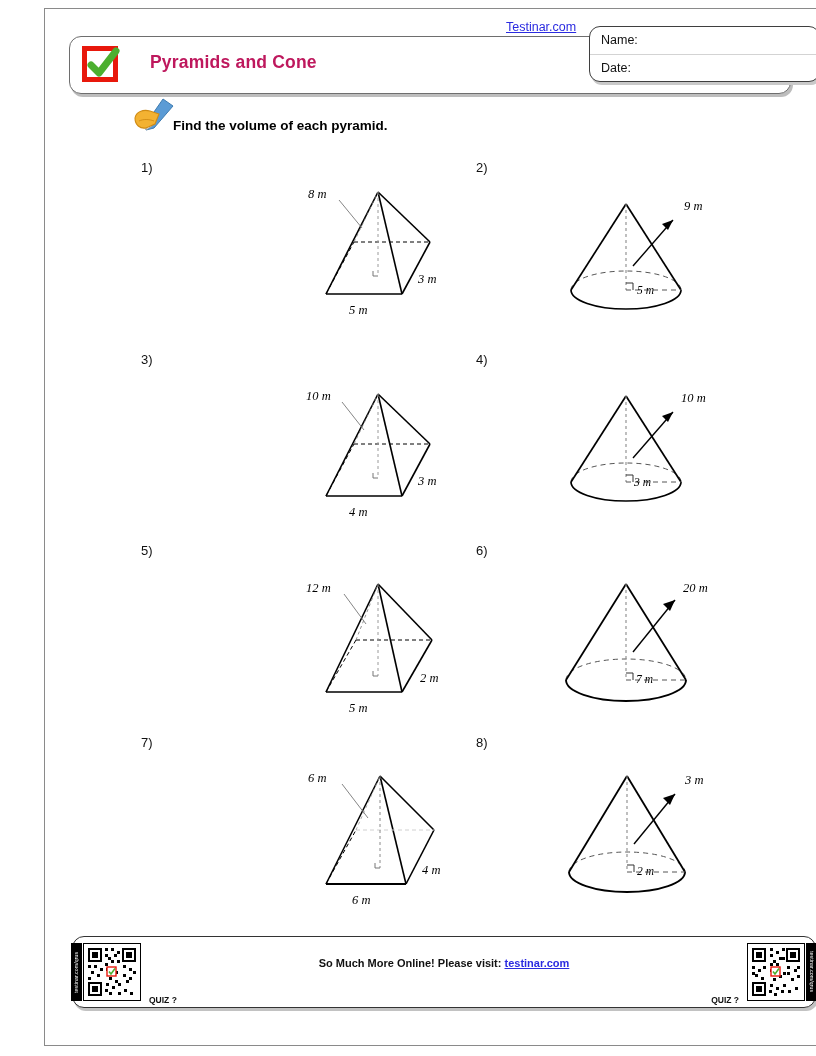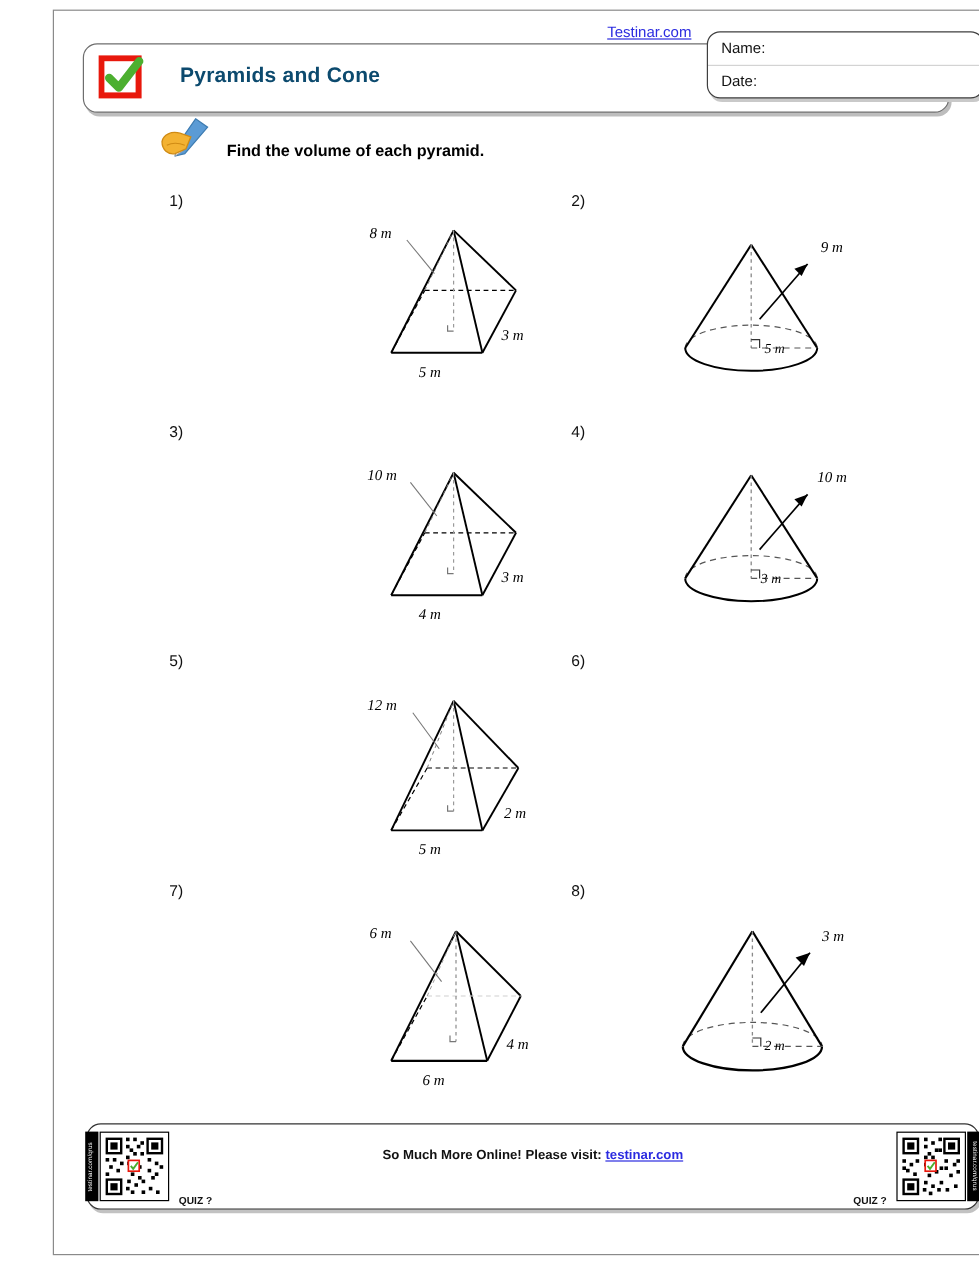--- a/index.html
+++ b/index.html
@@ -56,21 +56,21 @@
   .check-icon {
     position: absolute;
     left: 12px; top: 9px;
     width: 40px; height: 38px;
   }
   .header-title {
     position: absolute;
     left: 80px; top: 15px;
     font-size: 17.5px;
     font-weight: bold;
-    color: #0c4a6e;
+    color: #be185d;
     letter-spacing: .2px;
     white-space: nowrap;
   }
 
   
   .namedate-box {
     position: absolute;
     left: 553px; top: 26px;
     width: 231px; height: 56px;
     border: 1.6px solid #3f3f3f;
@@ -98,21 +98,21 @@
     left: 97px; top: 98px;
     height: 34px;
   }
   .hand-icon {
     position: absolute;
     left: 0; top: 0;
     width: 46px; height: 34px;
   }
   .instruction-text {
     position: absolute;
-    left: 56px; top: 20px;
+    left: 40px; top: 20px;
     font-size: 13.5px;
     font-weight: bold;
     white-space: nowrap;
   }
 
   
   .prob-num {
     position: absolute;
     font-size: 13px;
     color: #111;
@@ -329,20 +329,35 @@
       <line x1="72" y1="12" x2="72" y2="104" stroke="#9a9a9a" stroke-width="1" stroke-dasharray="3,3"></line>
       <path d="M67 99 L67 104 L72 104" fill="none" stroke="#777" stroke-width="1"></path>
       <line x1="38" y1="22" x2="60" y2="52" stroke="#777" stroke-width=".9"></line>
       <text class="mlabel" x="0" y="20" font-size="12.5" font-style="italic" fill="#000">12 m</text>
       <text class="mlabel" x="114" y="110" font-size="12.5" font-style="italic" fill="#000">2 m</text>
       <text class="mlabel" x="43" y="140" font-size="12.5" font-style="italic" fill="#000">5 m</text>
     </svg>
   </div>
 
   <div class="prob-num" style="left:440px; top:543px;">6)</div>
+  <div class="figure" style="left:505px; top:570px;">
+    <svg width="190" height="135" viewBox="0 0 190 135">
+      <path d="M25 110 A60 21 0 0 0 145 110" fill="none" stroke="#000" stroke-width="1.9"></path>
+      <path d="M25 110 A60 21 0 0 1 145 110" fill="none" stroke="#555" stroke-width="1" stroke-dasharray="5,4"></path>
+      <line x1="25" y1="110" x2="85" y2="14" stroke="#000" stroke-width="1.8"></line>
+      <line x1="145" y1="110" x2="85" y2="14" stroke="#000" stroke-width="1.8"></line>
+      <line x1="85" y1="14" x2="85" y2="110" stroke="#8a8a8a" stroke-width="1.1" stroke-dasharray="3,3"></line>
+      <line x1="85" y1="110" x2="145" y2="110" stroke="#555" stroke-width="1" stroke-dasharray="5,4"></line>
+      <path d="M85 103 L92 103 L92 110" fill="none" stroke="#333" stroke-width="1"></path>
+      <line x1="92" y1="82" x2="134" y2="30" stroke="#000" stroke-width="1.4"></line>
+      <path d="M134 30 L122 34 L129 41 Z" fill="#000"></path>
+      <text class="mlabel" x="142" y="22" font-size="12.5" font-style="italic" fill="#000">20 m</text>
+      <text class="mlabel" x="95" y="113" font-size="11.5" font-style="italic" fill="#000">7 m</text>
+    </svg>
+  </div>
 
   <div class="prob-num" style="left:105px; top:735px;">7)</div>
   <div class="figure" style="left:270px; top:760px;">
     <svg width="170" height="150" viewBox="0 0 170 150">
       <line x1="20" y1="124" x2="100" y2="124" stroke="#000" stroke-width="1.8"></line>
       <line x1="20" y1="124" x2="74" y2="16" stroke="#000" stroke-width="1.6"></line>
       <line x1="100" y1="124" x2="74" y2="16" stroke="#000" stroke-width="1.6"></line>
       <line x1="74" y1="16" x2="128" y2="70" stroke="#000" stroke-width="1.6"></line>
       <line x1="128" y1="70" x2="100" y2="124" stroke="#000" stroke-width="1.6"></line>
       <line x1="20" y1="124" x2="50" y2="70" stroke="#000" stroke-width="1" stroke-dasharray="4,3"></line>

